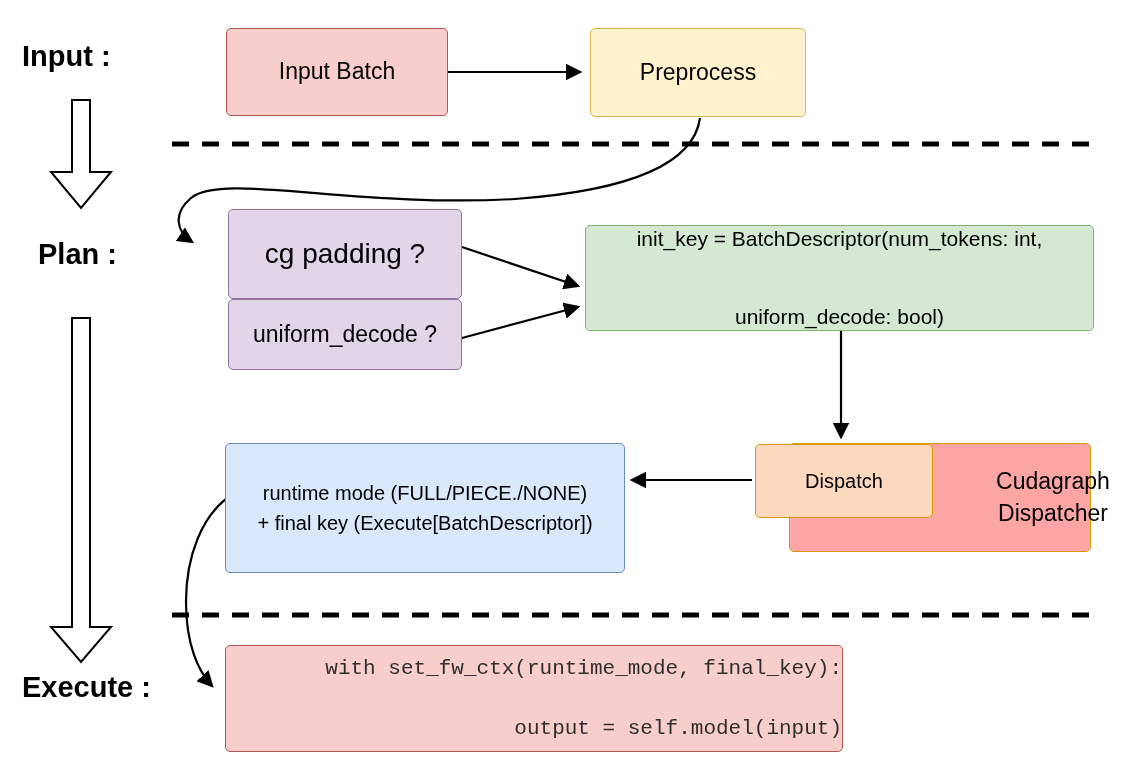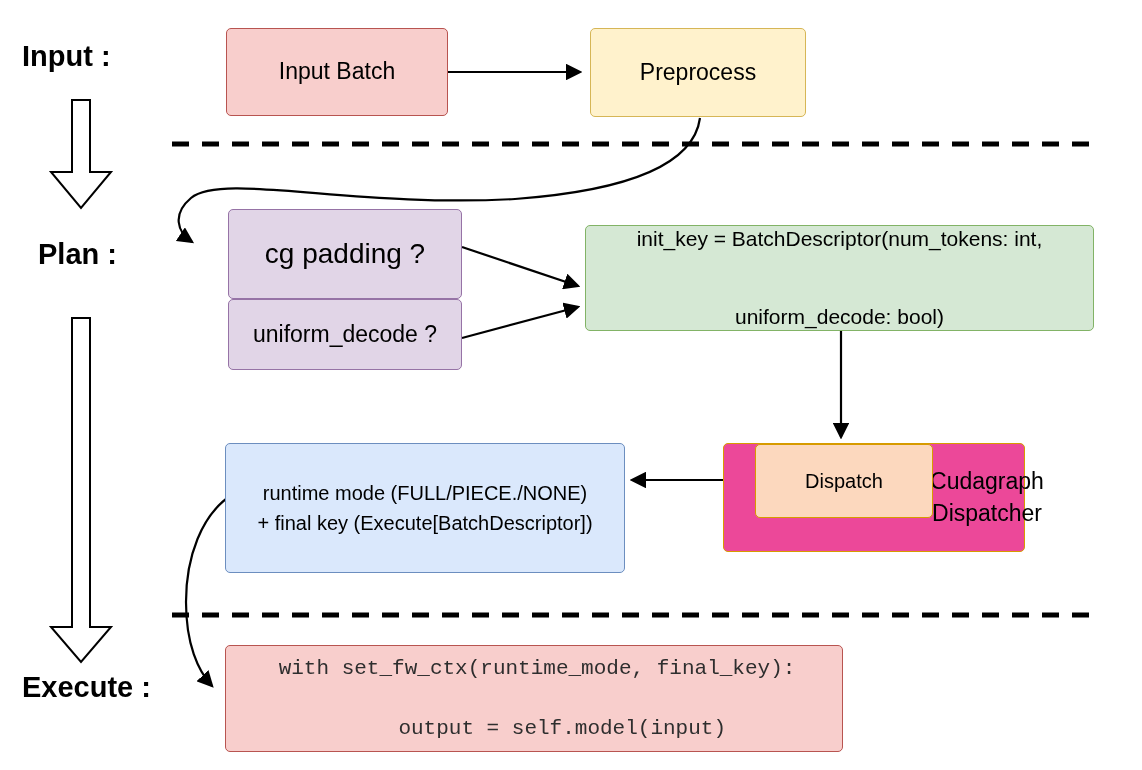--- a/index.html
+++ b/index.html
@@ -28,32 +28,32 @@
   #node-cg-padding     { left:228px; top:209px; width:234px; height:90px;
                          background:#e1d5e7; border:1.6px solid #9673a6; font-size:28px;text-align:center; }
   #node-uniform-decode { left:228px; top:299px; width:234px; height:71px;
                          background:#e1d5e7; border:1.6px solid #9673a6; font-size:23px; }
   #node-init-key       { left:585px; top:225px; width:509px; height:106px;
                          background:#d5e8d4; border:1.6px solid #82b366; font-size:21px;
                          flex-direction:column; line-height:1.45;gap:48px; }
   #node-runtime-mode   { left:225px; top:443px; width:400px; height:130px;
                          background:#dae8fc; border:1.6px solid #6c8ebf; font-size:20px;
                          flex-direction:column; line-height:1.5; }
-  #node-dispatcher     { left:723px; top:443px; width:302px; height:109px;
-                         background:#ec4899; border:1.6px solid #d79b00; }
+  #node-dispatcher     { left:789px; top:443px; width:302px; height:109px;
+                         background:#fca5a5; border:1.6px solid #d79b00; }
   #node-dispatch       { left:755px; top:444px; width:178px; height:74px;
                          background:#fcd8be; border:1.6px solid #d79b00; font-size:20px; }
   #dispatcher-label    { position:absolute; left:183px; top:0; width:160px; height:100%;
                          display:flex; flex-direction:column; align-items:center;
                          justify-content:center; font-size:23px; line-height:1.35; }
   #node-execute-code   { left:225px; top:645px; width:618px; height:107px;
                          background:#f8cecc; border:1.8px solid #b85450;
                          font-family:"Liberation Mono","DejaVu Sans Mono",monospace;
                          font-size:21px; color:#2e2e2e; flex-direction:column;
-                         align-items:center; justify-content:center;
+                         align-items:flex-end; justify-content:center;
                          padding-left:6px; line-height:1.5;gap:29px; }
   .pre { white-space:pre; }
 </style>
 </head>
 <body>
 
 <div id="canvas">
 
   <svg id="connector-layer" viewBox="0 0 1142 770" xmlns="http://www.w3.org/2000/svg">
     <defs>

